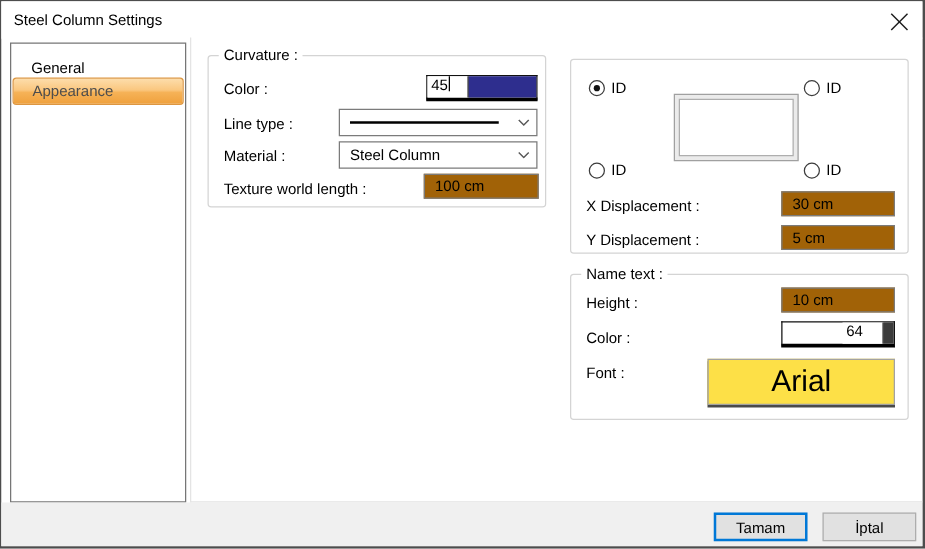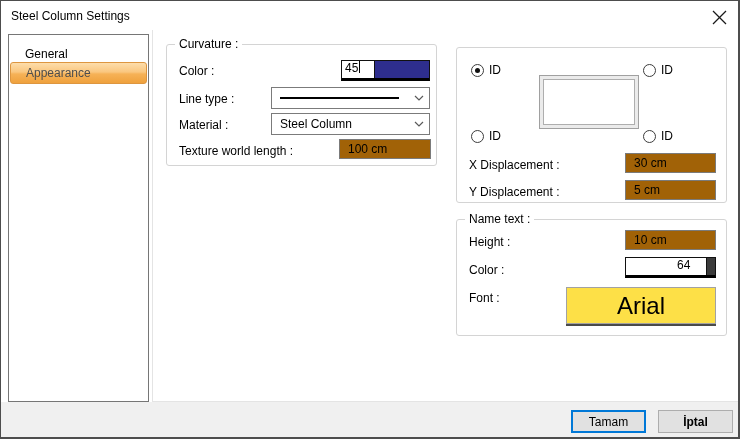--- a/index.html
+++ b/index.html
@@ -67,21 +67,21 @@
   
   .font-btn { position:absolute; left:109px; top:67px; width:150px; height:37px; background:#fde047;
     border:1px solid #a2a2a2; box-shadow:0 2px 0 #4a4a4a; font-family:"Liberation Sans",sans-serif;
     font-size:24px; color:#000; display:flex; align-items:center; justify-content:center; cursor:pointer; }
 
   
   .footer { position:absolute; left:0; right:0; bottom:0; height:35px; background:#f0f0f0; }
   .btn { position:absolute; top:8px; width:75px; height:23px; background:#e1e1e1; border:1px solid #adadad;
     font-family:"Liberation Sans",sans-serif; font-size:12px; color:#000; cursor:pointer; }
   .btn-ok { right:92px; border:2px solid #0078d7; }
-  .btn-cancel { right:5px;font-weight:bold; }
+  .btn-cancel { right:5px; }
 </style>
 </head>
 <body>
 
 <div class="window">
 
   <div class="titlebar">
     <span class="title">Steel Column Settings</span>
     <button class="close-btn">
       <svg width="15" height="15" viewBox="0 0 15 15">

